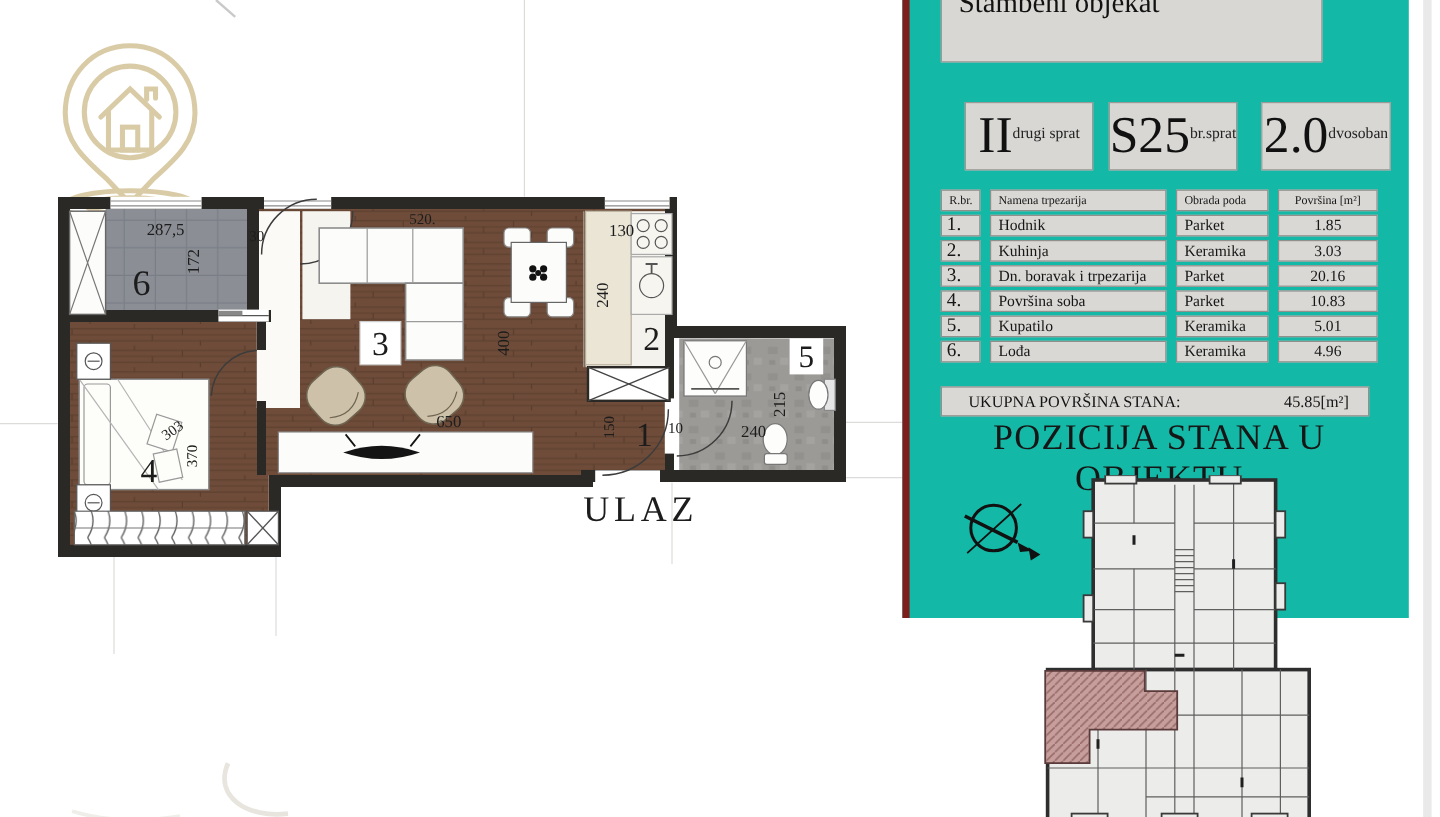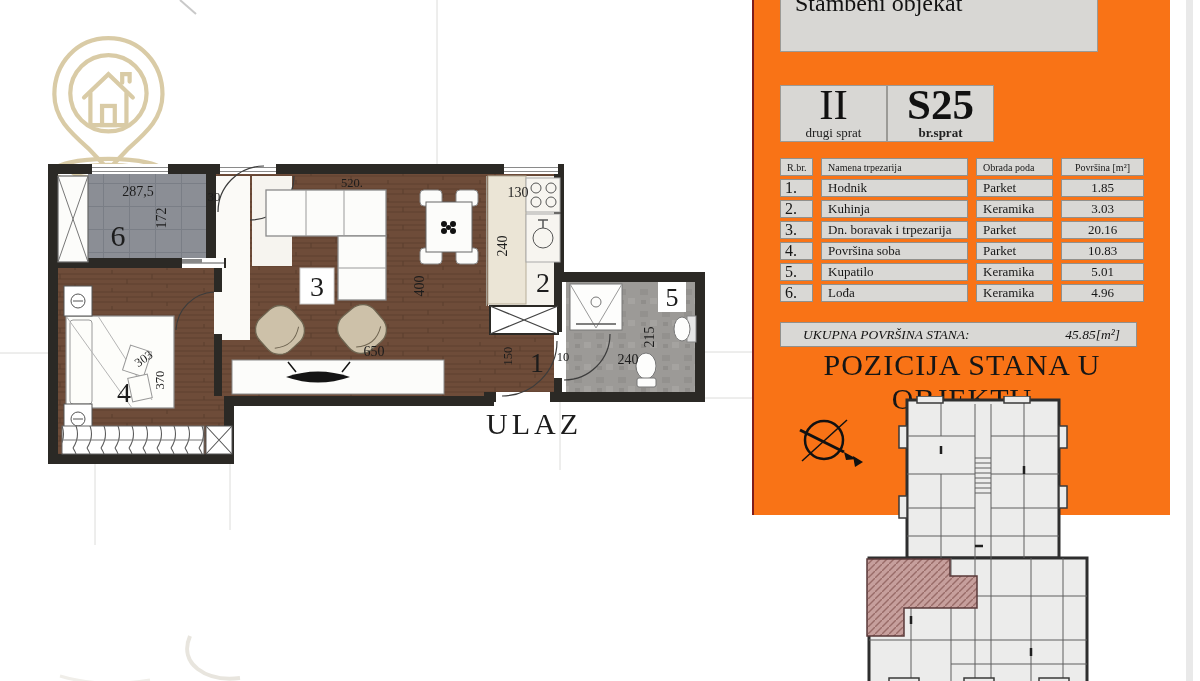--- a/index.html
+++ b/index.html
@@ -6,39 +6,39 @@
   .page{position:relative;width:1200px;height:681px;overflow:hidden;background:#ffffff;
         font-family:"Liberation Serif","DejaVu Serif",serif;color:#1b1b1b;}
   .plan-svg{position:absolute;left:0;top:0;}
   .plan-svg text{font-family:"Liberation Serif","DejaVu Serif",serif;fill:#1c1c1c;}
   .dim{font-size:14px;}
   .dimS{font-size:12.5px;}
   .room-no{font-size:28px;}
   .ulaz{font-size:30px;letter-spacing:4px;}
 
   
-  .panel{position:absolute;left:752px;top:0;width:416px;height:515px;background:#f97316;
-         border-left:2px solid #7f1d1d;}
+  .panel{position:absolute;left:752px;top:0;width:416px;height:515px;background:#14b8a6;
+         border-left:6px solid #7f1d1d;}
   .edge-band{position:absolute;left:1186px;top:0;width:7px;height:681px;background:#e9e9e9;}
   .hdr{position:absolute;left:26px;top:-14px;width:318px;height:66px;border:1px solid #9b9a96;
        background:#d8d7d4;font-size:24px;line-height:1.12;padding:3px 0 0 14px;box-sizing:border-box;color:#121212;}
   .ibox{position:absolute;top:85px;height:57px;border:1px solid #9b9a96;background:#d8d7d4;
-        display:flex;flex-direction:column;align-items:center;justify-content:space-between;box-sizing:border-box;}
+        display:flex;align-items:center;justify-content:center;box-sizing:border-box;margin-left:20px;}
   .ibox .val{font-size:43px;line-height:0.88;color:#111;}
   .ibox .lbl{font-size:13px;line-height:1;margin-top:-5px;padding-bottom:2px;color:#222;}
   .apt-table{position:absolute;left:26px;top:158px;display:grid;
              grid-template-columns:33px 147px 77px 83px;gap:3px 8px;}
   .cell{border:1px solid #91908c;background:#d9d8d5;height:18px;font-size:13px;display:flex;
         align-items:center;padding:0 4px 0 6px;box-sizing:border-box;color:#161616;white-space:nowrap;overflow:hidden;}
   .cell.num{font-size:16px;padding-left:4px;}
   .cell.area{justify-content:center;padding:0;}
   .cell.h{font-size:10px;}
   .total-box{position:absolute;left:26px;top:322px;width:357px;height:25px;border:1px solid #91908c;
              background:#d9d8d5;display:flex;align-items:center;justify-content:space-between;
-             padding:0 16px 0 22px;box-sizing:border-box;font-size:13.5px;color:#131313;font-style:italic;}
+             padding:0 16px 0 22px;box-sizing:border-box;font-size:13.5px;color:#131313;}
   .pos-title{position:absolute;left:0;top:348px;width:416px;text-align:center;font-size:30px;
              letter-spacing:1px;color:#161616;}
   .bplan-svg{position:absolute;left:100px;top:396px;}
   .compass-svg{position:absolute;left:43px;top:415px;}
 </style>
 </head>
 <body>
 
 <div class="page">
 
@@ -287,23 +287,27 @@
   <div class="panel">
 
     <div class="hdr">
       <div>Stambeni objekat</div>
     </div>
 
     <div class="ibox" style="left:26px;width:107px;">
       <div class="val">II</div>
       <div class="lbl">drugi sprat</div>
     </div>
-    <div class="ibox" style="left:133px;width:107px;font-weight:bold;">
+    <div class="ibox" style="left:146px;width:107px;">
       <div class="val">S25</div>
       <div class="lbl">br.sprat</div>
+    </div>
+    <div class="ibox" style="left:273px;width:108px;">
+      <div class="val">2.0</div>
+      <div class="lbl">dvosoban</div>
     </div>
 
     <div class="apt-table">
       <div class="cell h">R.br.</div>
       <div class="cell h">Namena trpezarija</div>
       <div class="cell h">Obrada poda</div>
       <div class="cell h area">Površina [m²]</div>
 
       <div class="cell num">1.</div>
       <div class="cell">Hodnik</div>

